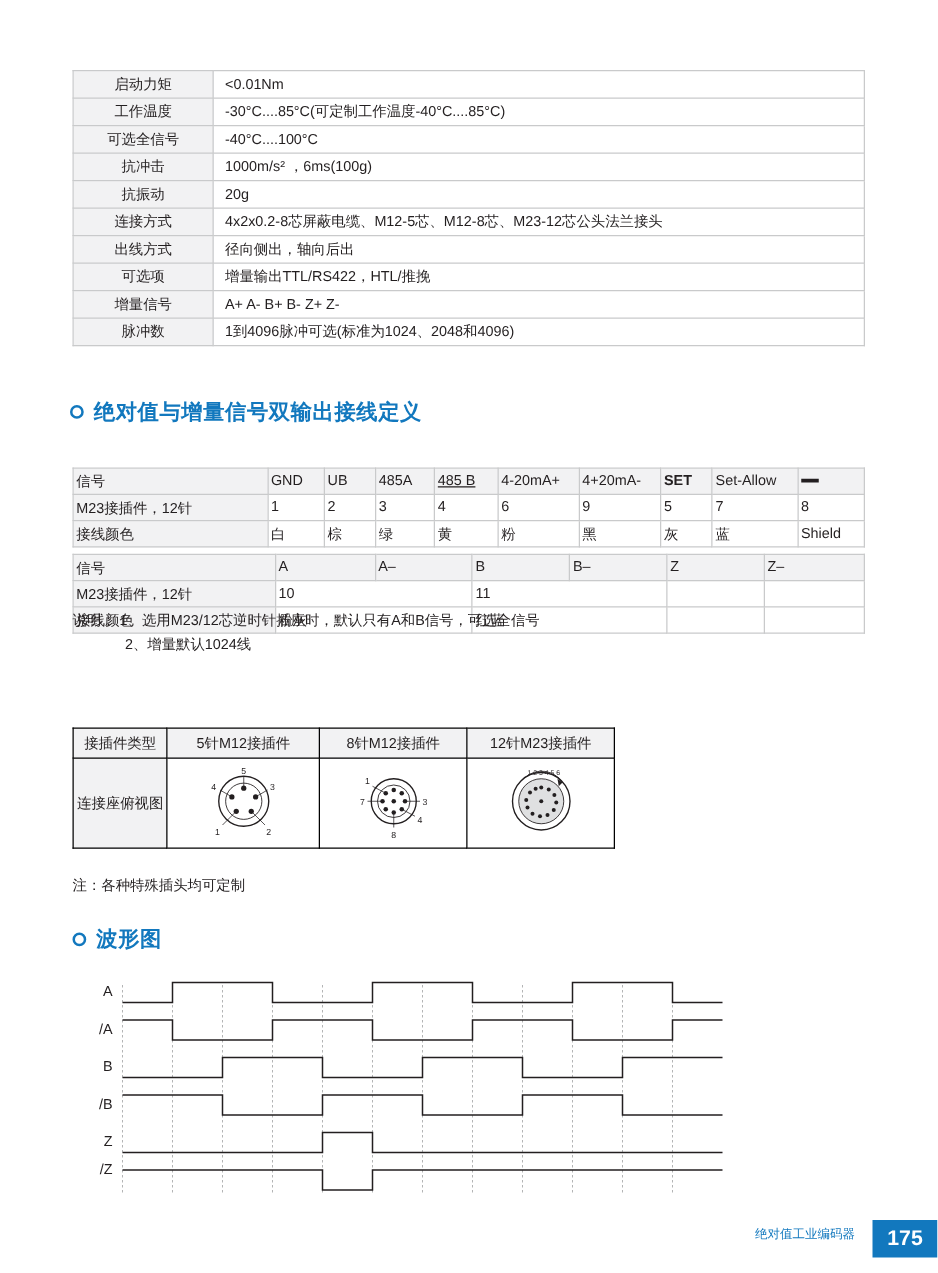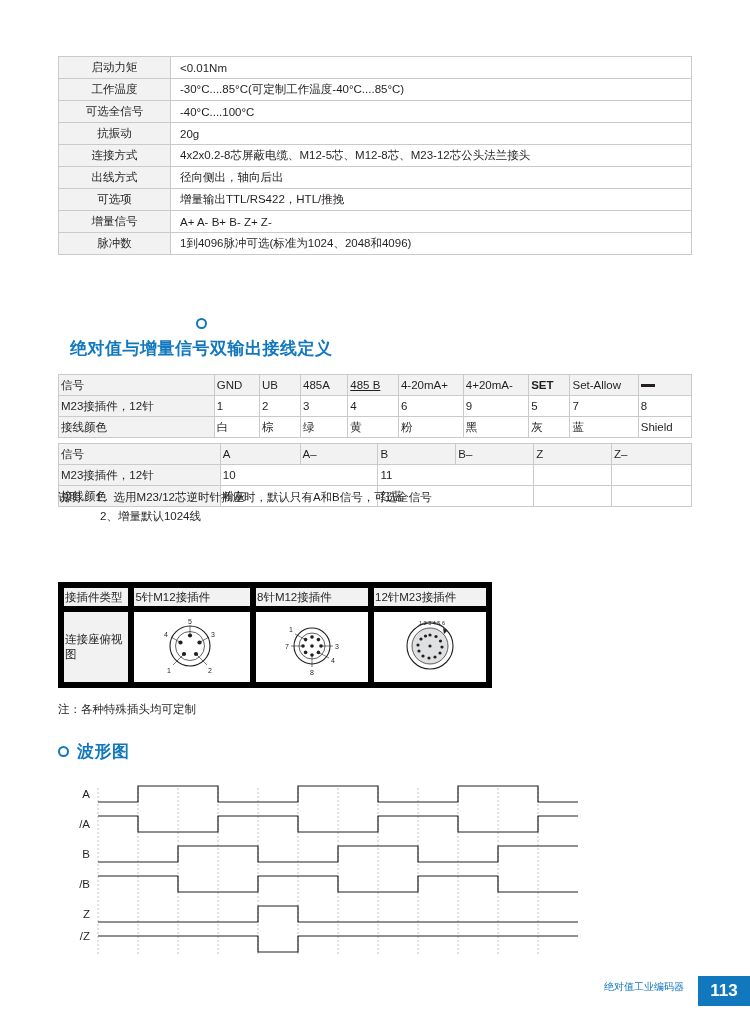--- a/index.html
+++ b/index.html
@@ -54,22 +54,23 @@
   .wire-table td.lbl { background:#f2f2f3; width:162px; }
   .dash {
     display:inline-block; width:14px; height:3px; background:#231f20; vertical-align:middle;
   }
 
   .note { position:absolute; font-size:11.5px; line-height:19px; }
 
   
   .conn-table { position:absolute; border-collapse:collapse; }
   .conn-table td {
-    border:6px solid #000000;
+    border:1px solid #000000;
     font-size:11.5px;
+    text-align:center;
     vertical-align:middle;
     margin-left:24px;
   }
   .conn-table td.hdr { background:#f2f2f3; height:24px; }
   .conn-table td.lbl { background:#f2f2f3; width:76px; }
   .conn-table td.cell { background:#ffffff; height:70px; }
 
   
   .wave-wrap { position:absolute; left:58px; top:780px; width:560px; height:180px; }
   .wave-label {
@@ -102,20 +103,24 @@
         </tr>
         <tr>
           <td class="k">工作温度</td>
           <td class="v">-30°C....85°C(可定制工作温度-40°C....85°C)</td>
         </tr>
         <tr>
           <td class="k">可选全信号</td>
           <td class="v">-40°C....100°C</td>
         </tr>
         <tr>
+          <td class="k">抗冲击</td>
+          <td class="v">1000m/s² ，6ms(100g)</td>
+        </tr>
+        <tr>
           <td class="k">抗振动</td>
           <td class="v">20g</td>
         </tr>
         <tr>
           <td class="k">连接方式</td>
           <td class="v">4x2x0.2-8芯屏蔽电缆、M12-5芯、M12-8芯、M23-12芯公头法兰接头</td>
         </tr>
         <tr>
           <td class="k">出线方式</td>
           <td class="v">径向侧出，轴向后出</td>
@@ -128,21 +133,21 @@
           <td class="k">增量信号</td>
           <td class="v">A+ A- B+ B- Z+ Z-</td>
         </tr>
         <tr>
           <td class="k">脉冲数</td>
           <td class="v">1到4096脉冲可选(标准为1024、2048和4096)</td>
         </tr>
       </tbody>
   </table>
 
-  <div class="sec-head" style="left:70px; top:318px;flex-direction:column;">
+  <div class="sec-head" style="left:56px; top:318px;">
     <span class="ring"></span>
     <span class="txt">绝对值与增量信号双输出接线定义</span>
   </div>
 
   <table class="wire-table" style="left:58px; top:374px; width:634px;">
     <tbody id="wire1-body">
         <tr>
           <td class="lbl" style="width: 162px;">信号</td>
           <td class="hdr" style="width: 46px;">GND</td>
           <td class="hdr" style="width: 42px;">UB</td>
@@ -336,15 +341,15 @@
 
       <polyline fill="none" stroke="#231f20" stroke-width="1.2" points="40,96 120,96 120,112 200,112 200,96 280,96 280,112 360,112 360,96 440,96 440,112 520,112"></polyline>
 
       <polyline fill="none" stroke="#231f20" stroke-width="1.2" points="40,142 200,142 200,126 240,126 240,142 520,142"></polyline>
 
       <polyline fill="none" stroke="#231f20" stroke-width="1.2" points="40,156 200,156 200,172 240,172 240,156 520,156"></polyline>
     </svg>
   </div>
 
   <div class="footer-txt">绝对值工业编码器</div>
-  <div class="pagebox">113</div>
+  <div class="pagebox">175</div>
 
 </div>
 
 </body></html>

